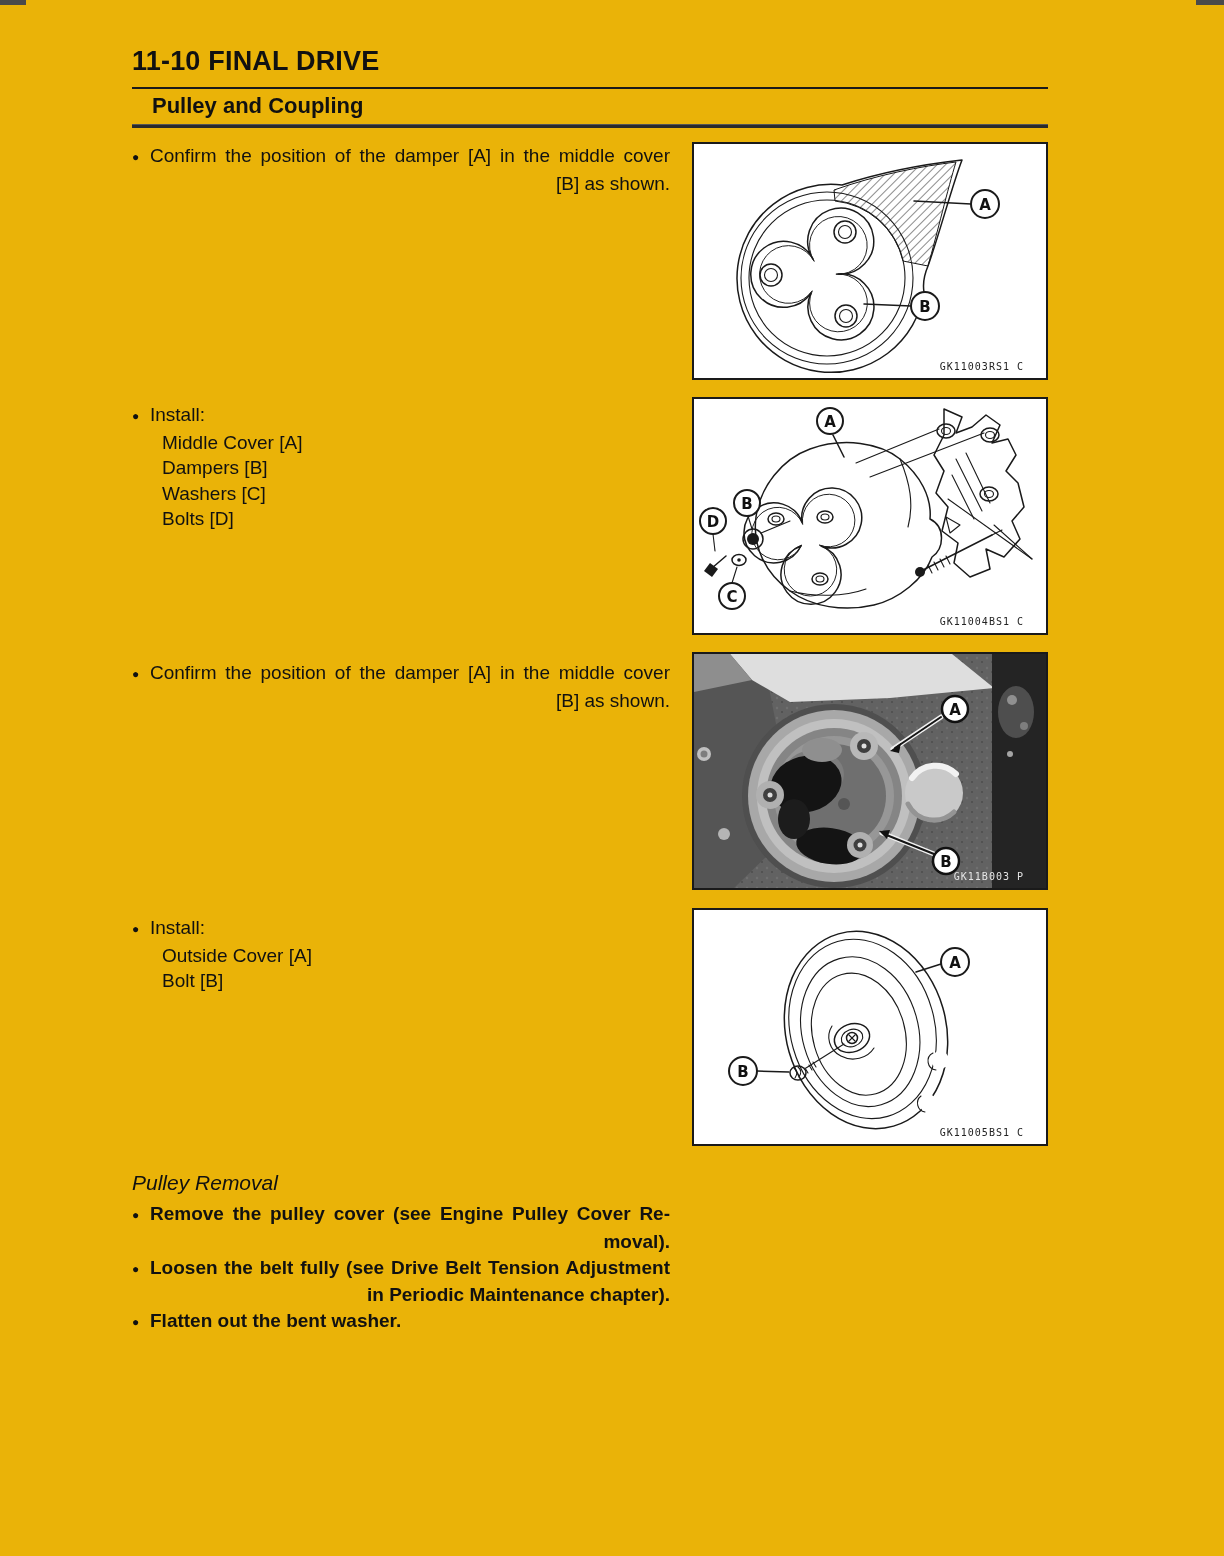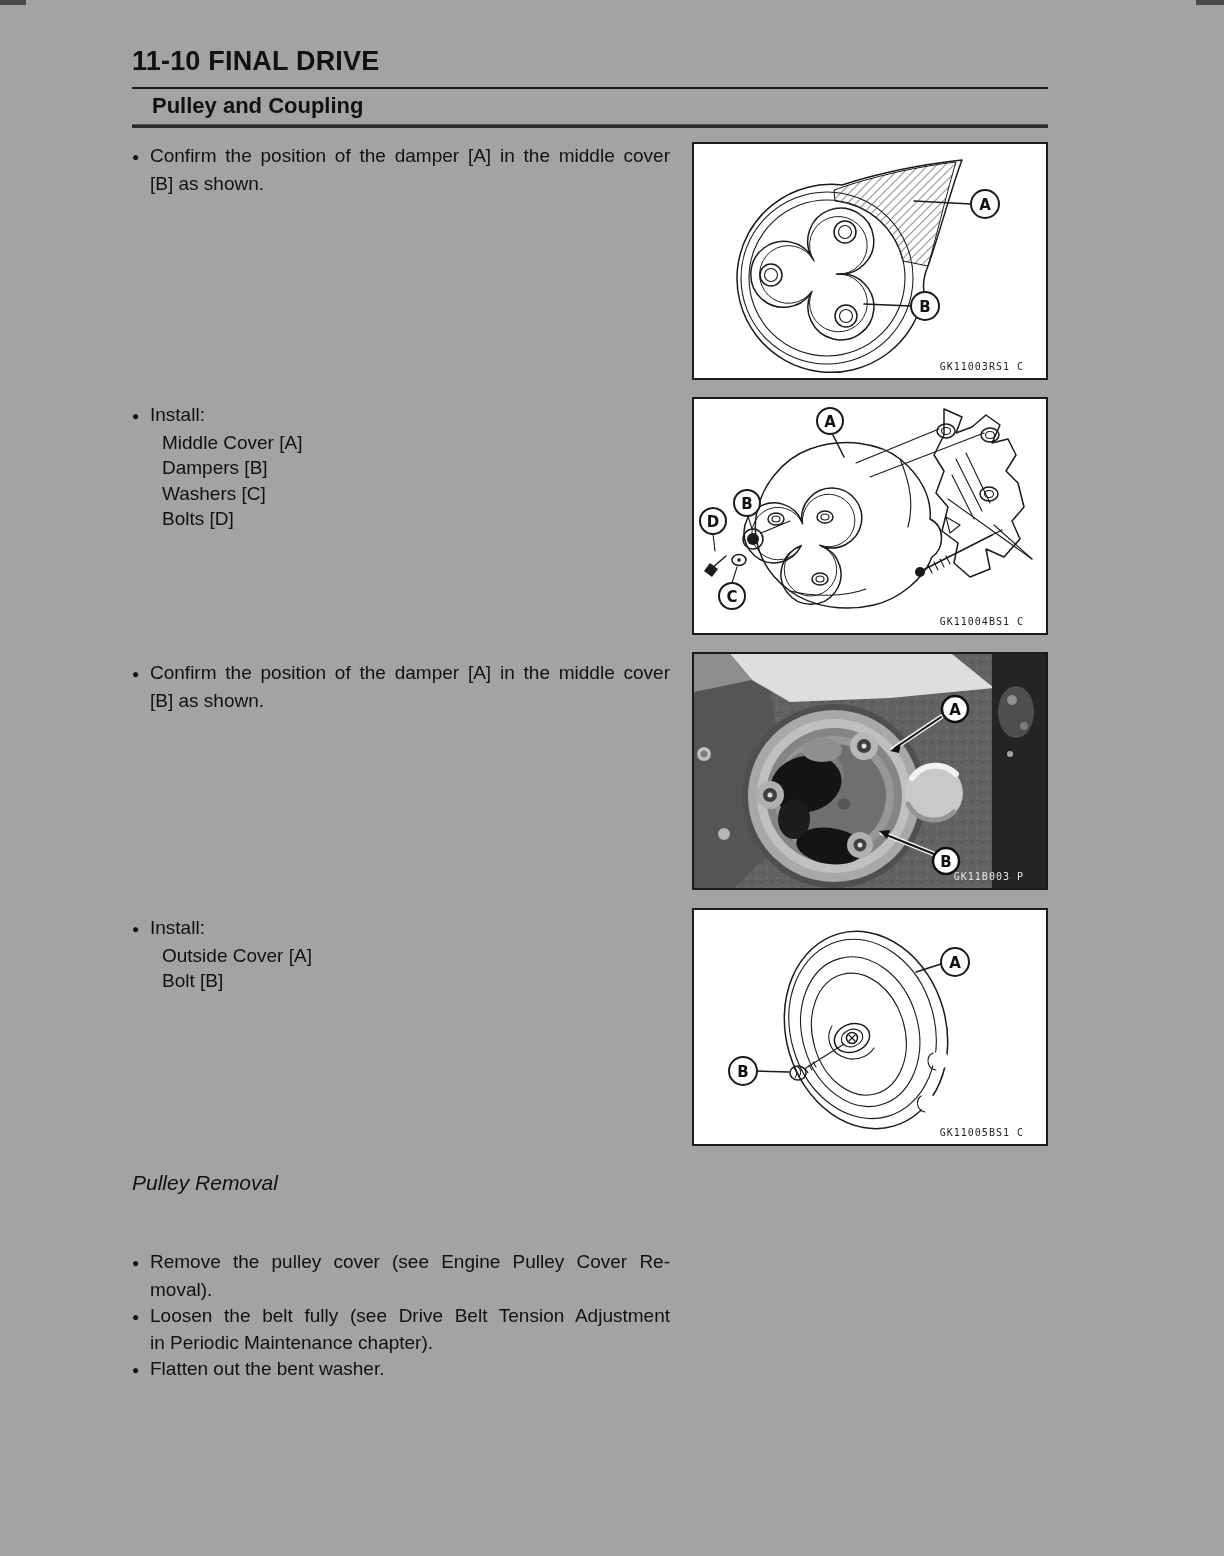--- a/index.html
+++ b/index.html
@@ -1,34 +1,34 @@
 <!DOCTYPE html>
 <html><head>
 <meta charset="utf-8">
 <style>
   html,body { margin:0; padding:0; background:#ffffff; }
   .page {
-    position:relative; width:1224px; height:1556px; background:#a3a3a3;
+    position:relative; width:1224px; height:1556px; background:#eab308;
     font-family:"Liberation Sans", sans-serif; color:#111; overflow:hidden;
   }
   .scan-mark { position:absolute; top:0; height:5px; background:#4a4a4a; }
   .scan-mark.left { left:0; width:26px; }
   .scan-mark.right { right:0; width:28px; }
 
   .chapter-title { position:absolute; left:132px; top:46px; font-size:27px; font-weight:bold; letter-spacing:.2px; white-space:nowrap; }
   .rule1 { position:absolute; left:132px; top:87px; width:916px; height:2px; background:#1a1a1a; }
   .section-title { position:absolute; left:132px; top:93px; font-size:22px; font-weight:bold; white-space:nowrap;margin-left:20px; }
   .rule2 { position:absolute; left:132px; top:124px; width:916px; height:3px; background:#2a2a2a; border-top:1px solid #555; }
 
   .tblock { position:absolute; left:132px; width:538px; font-size:19px; }
   .line { line-height:25.8px; white-space:nowrap; }
   .line.j { text-align:justify; text-align-last:justify; }
   .mk { display:inline-block; width:18px; font-size:12px; vertical-align:1px; }
   .mk2 { font-size:16px; }
-  .cont { padding-left:18px; }
+  .cont { padding-left:18px;text-align:right; }
   .item { padding-left:30px; line-height:25.4px; white-space:nowrap; }
 
   .subhead { position:absolute; left:132px; top:1171px; font-size:21px; font-style:italic; white-space:nowrap; }
 
   .figbox { position:absolute; left:692px; width:356px; height:238px; border:2px solid #1a1a1a; box-sizing:border-box; background:#fff; margin:0; }
   .figbox svg { display:block; }
   .figcode { position:absolute; right:22px; bottom:6px; font-family:"DejaVu Sans Mono", monospace; font-size:10px; letter-spacing:1px; color:#222; }
   .figcode.onphoto { color:#e4e4e4; }
 
   .ln  { fill:none; stroke:#1a1a1a; stroke-width:1.5; stroke-linejoin:round; stroke-linecap:round; }
@@ -68,21 +68,21 @@
     <div class="line cont"><span>[B] as shown.</span></div>
   </div>
 
   <div class="tblock" style="top:915px;">
     <div class="line"><span class="mk">●</span><span>Install:</span></div>
     <div class="item">Outside Cover [A]</div>
     <div class="item">Bolt [B]</div>
   </div>
 
   <div class="subhead">Pulley Removal</div>
-  <div class="tblock" style="top:1249px;">
+  <div class="tblock" style="top:1201px;font-weight:bold;">
     <div class="line j"><span class="mk">●</span><span>Remove the pulley cover (see Engine Pulley Cover Re-</span></div>
     <div class="line cont"><span>moval).</span></div>
     <div class="line j"><span class="mk">●</span><span>Loosen the belt fully (see Drive Belt Tension Adjustment</span></div>
     <div class="line cont"><span>in Periodic Maintenance chapter).</span></div>
     <div class="line"><span class="mk">●</span><span>Flatten out the bent washer.</span></div>
   </div>
 
   <figure class="figbox" style="top:142px;">
     <svg width="352" height="234" viewBox="0 0 352 234">
       <defs>

